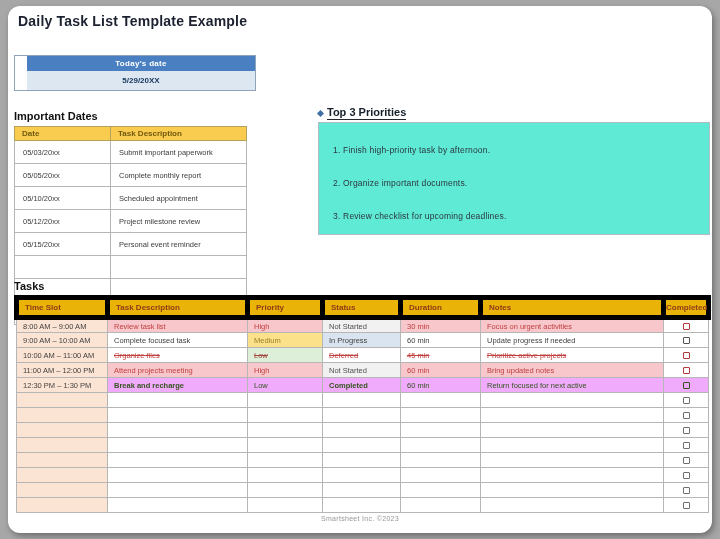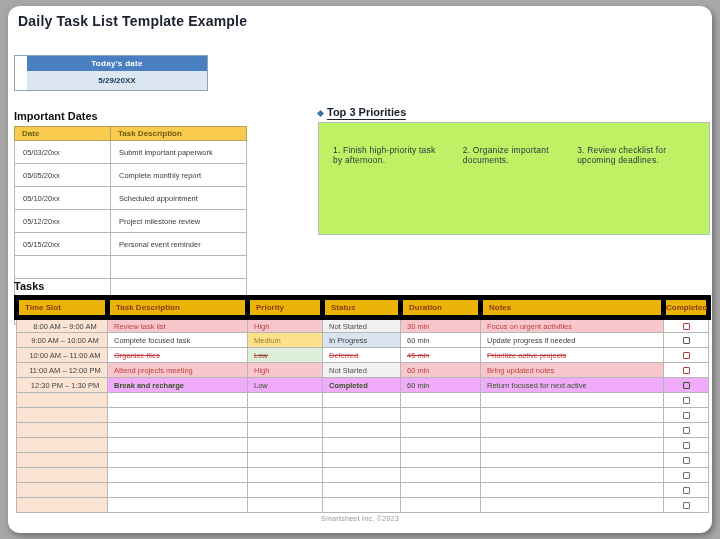--- a/index.html
+++ b/index.html
@@ -14,21 +14,21 @@
     position: absolute; left: 8px; top: 6px; width: 704px; height: 527px;
     background: #ffffff; border-radius: 12px;
     box-shadow: 2px 3px 6px rgba(0,0,0,.35);
   }
   .page-title {
     position: absolute; left: 10px; top: 7px;
     font-size: 14px; font-weight: bold; color: #1c2130; letter-spacing: .2px;
   }
   
   .today-box {
-    position: absolute; left: 6px; top: 49px; width: 194px;
+    position: absolute; left: 6px; top: 49px; width: 242px;
     border: 1px solid #8fa3ba;
     padding-left: 12px;
   }
   .today-header {
     height: 15px; background: #4a7fc1; color: #ffffff;
     font-size: 8px; font-weight: bold; text-align: center; line-height: 15px;
     letter-spacing: .3px;
   }
   .today-value {
     height: 19px; background: #dde7f2; color: #17365d;
@@ -59,41 +59,41 @@
   .diamond-icon {
     width: 5px; height: 5px; background: #3e6fa6; transform: rotate(45deg);
     display: inline-block; margin-right: 4px;
   }
   .priorities-heading span.txt {
     font-size: 11px; font-weight: bold; color: #15202b;
     border-bottom: 1.5px solid #23282e; padding-bottom: 1px;
   }
   .priorities-box {
     position: absolute; left: 310px; top: 116px; width: 392px; height: 113px;
-    background: #bef264; border: 1px solid #b3bac2;
-    display: flex; flex-direction: row; gap: 23px; padding: 22px 14px 0 14px;
+    background: #5eead4; border: 1px solid #b3bac2;
+    display: flex; flex-direction: column; gap: 23px; padding: 22px 14px 0 14px;
   }
   .priority-item { font-size: 8.5px; color: #2c3640; letter-spacing: .2px; }
   
   .tasks-table {
     position: absolute; left: 6px; top: 289px; width: 692px;
     border-collapse: collapse; table-layout: fixed;
     border: 1px solid #8d8d8d;
   }
   .tasks-table th {
     background: #eab308; color: #8f3b17; font-size: 8px; font-weight: bold;
     text-align: left; padding: 0 0 0 6px; height: 20px; border: 5px solid #000000;
   }
   .tasks-table th.col-check { text-align: center; padding: 0; }
   .tasks-table td {
     font-size: 7.5px; height: 15px; border: 1px solid #b6b6b6;
     padding: 0 0 0 6px; background: #ffffff; color: #3f3f3f;
     overflow: hidden; white-space: nowrap;
   }
-  .tasks-table td.col-time { background: #fce4d4; color: #3f3f3f; text-align: center; }
+  .tasks-table td.col-time { background: #fce4d4; color: #3f3f3f; }
   .tasks-table td.col-check { text-align: center; padding: 0; }
   .checkbox {
     display: inline-block; width: 7px; height: 7px;
     border: 1.5px solid #6f6f6f; border-radius: 1px; vertical-align: middle;
     background: transparent;
   }
   
   .row-high .col-desc, .row-high .col-priority, .row-high .col-duration, .row-high .col-notes
     { background: #f8c7cc; color: #c0403f; }
   .row-high .col-status { background: #f1f1f1; color: #4f4f4f; }

